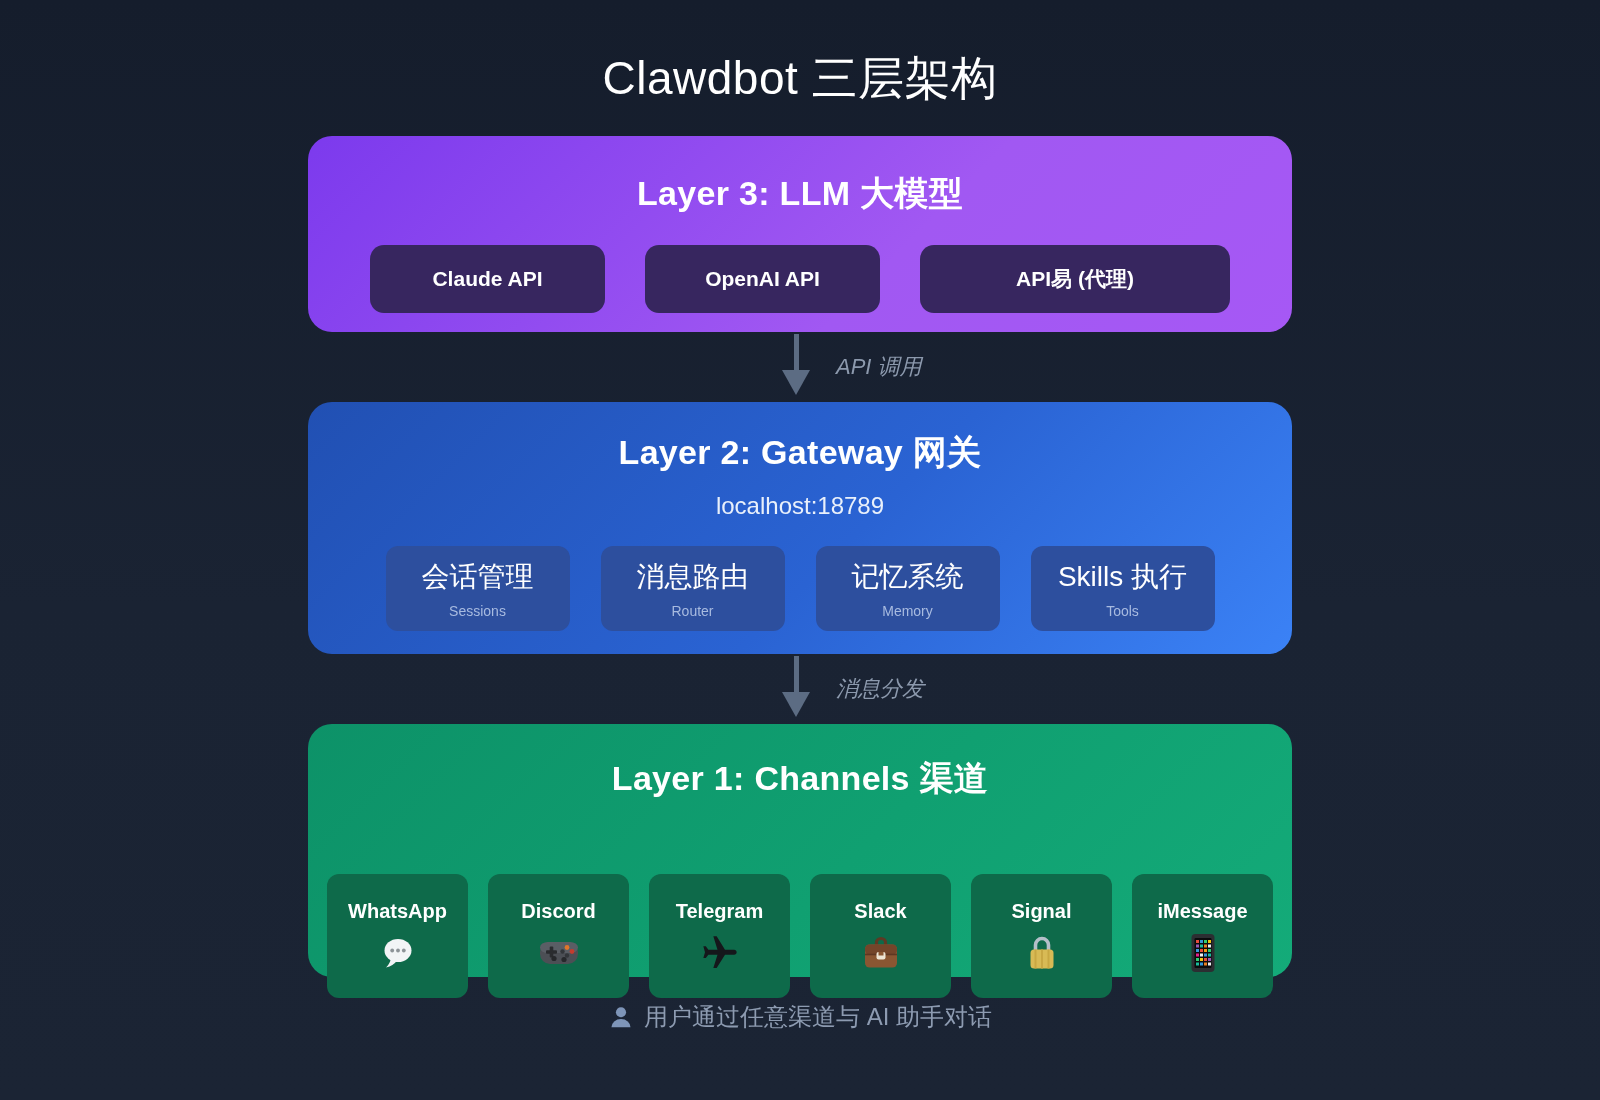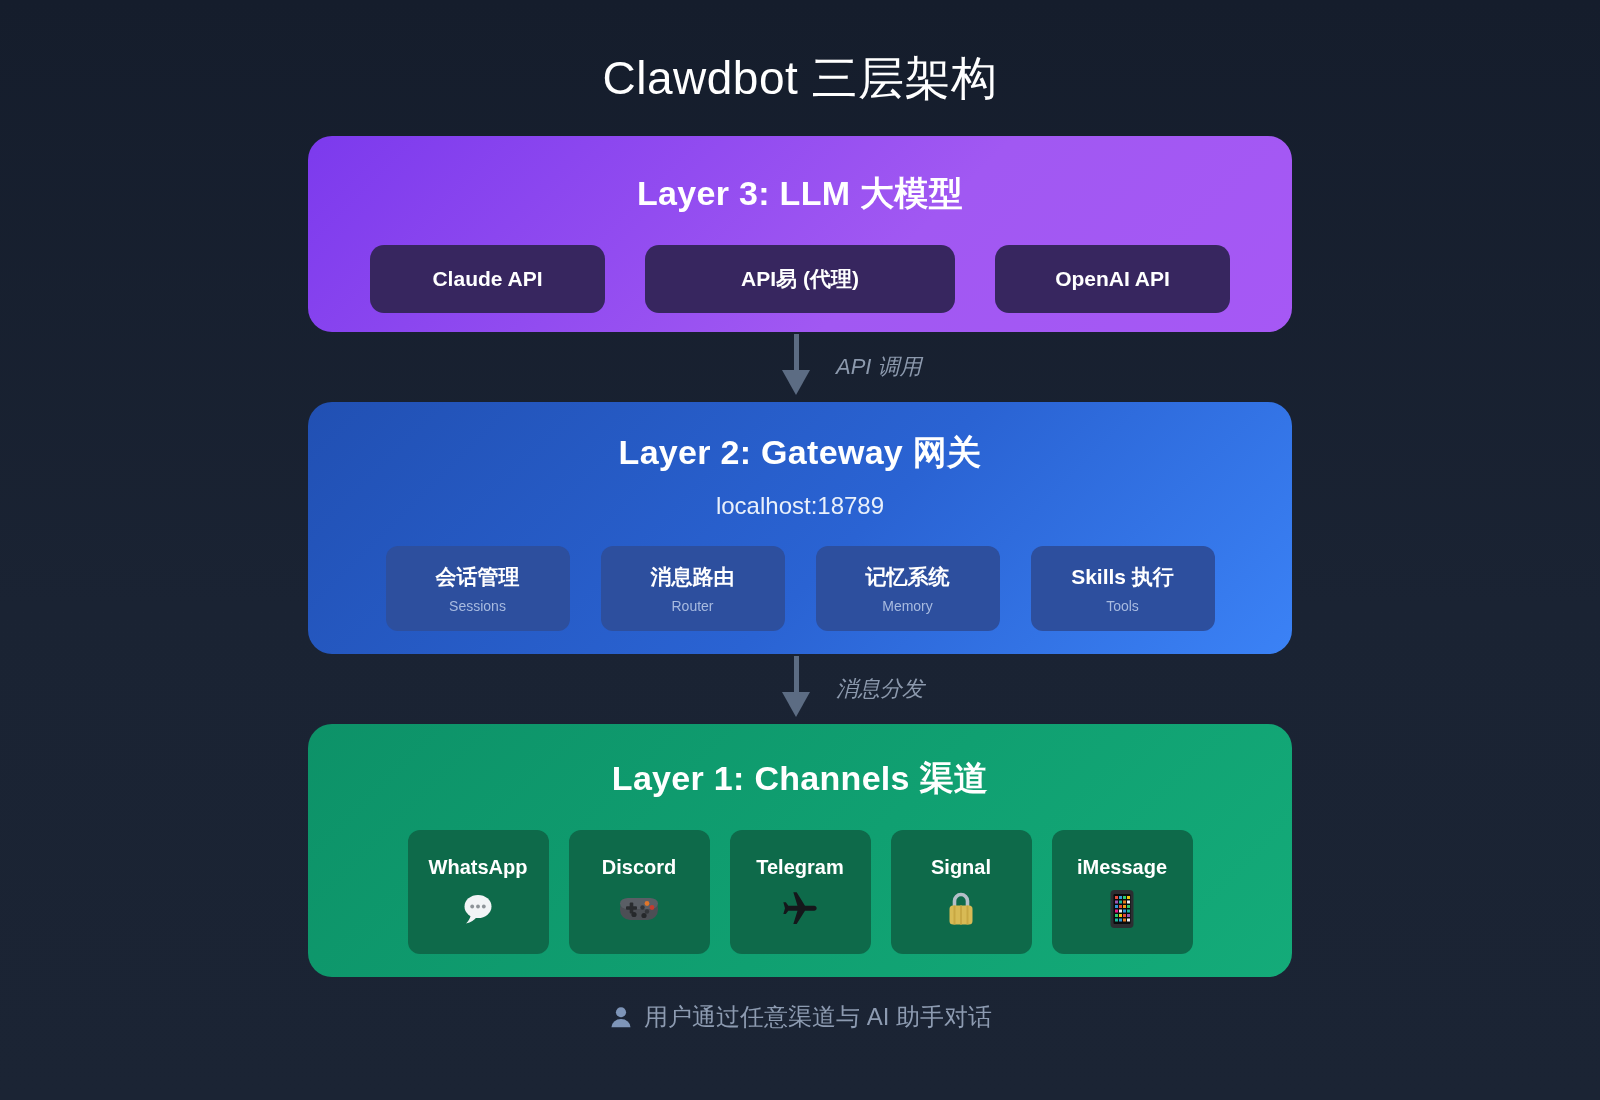--- a/index.html
+++ b/index.html
@@ -53,32 +53,32 @@
   .layer2{
     height:252px;padding-top:28px;
     background:linear-gradient(135deg,#2150b3 0%,#2a63d3 55%,#3b82f6 100%);
   }
   .layer2 .subtitle{color:#e9f0fb;font-size:24px;margin-top:16px;}
   .layer2 .chip-row{display:flex;justify-content:center;gap:31px;margin-top:26px;}
   .chip-blue{
     background:#2d4f9e;border-radius:12px;width:184px;height:85px;
     display:flex;flex-direction:column;align-items:center;justify-content:center;gap:7px;
   }
-  .chip-blue .chip-title{color:#ffffff;font-size:21px;font-weight:bold;}
+  .chip-blue .chip-title{color:#ffffff;font-size:28px;font-weight:normal;}
   .chip-blue .chip-sub{color:#a8bbe0;font-size:14px;}
 
   
   .layer1{
     height:253px;padding-top:32px;
     background:linear-gradient(135deg,#0d9268 0%,#10a071 55%,#14ab79 100%);
   }
   .layer1 .chip-row{display:flex;justify-content:center;gap:20px;margin-top:28px;}
   .chip-green{
     background:#0e6a4a;border-radius:12px;width:141px;height:124px;
-    display:flex;flex-direction:column;align-items:center;justify-content:center;gap:10px;
+    display:flex;flex-direction:column;align-items:center;justify-content:center;gap:10px;margin-top:44px;
   }
   .chip-green .chip-title{color:#ffffff;font-size:20px;font-weight:bold;}
   .chip-green .icon{height:40px;display:flex;align-items:center;justify-content:center;}
 
   
   .footer{
     margin-top:24px;display:flex;align-items:center;justify-content:center;gap:10px;
     color:#8d9bb1;font-size:24px;
   }
 </style>
@@ -86,22 +86,22 @@
 <body>
 
 <div class="stage">
 
   <h1 class="page-title">Clawdbot 三层架构</h1>
 
   <div class="card layer3">
     <div class="card-title">Layer 3: LLM 大模型</div>
     <div class="chip-row">
       <div class="chip-purple chip-w-235">Claude API</div>
+      <div class="chip-purple chip-w-235">OpenAI API</div>
       <div class="chip-purple chip-w-310">API易 (代理)</div>
-      <div class="chip-purple chip-w-235">OpenAI API</div>
     </div>
   </div>
 
   <div class="connector">
     <div class="arrow">
       <div class="stem"></div>
         <div class="head"></div>
     </div>
     <div class="conn-label">API 调用</div>
   </div>
@@ -174,20 +174,33 @@
 
       <div class="chip-green">
         <div class="chip-title">Telegram</div>
         <div class="icon">
           <svg width="40" height="40" viewBox="0 0 24 24">
             <path transform="rotate(90 12 12)" d="M21 16v-2l-8-5V3.5C13 2.67 12.33 2 11.5 2S10 2.67 10 3.5V9l-8 5v2l8-2.5V19l-2 1.5V22l3.5-1 3.5 1v-1.5L13 19v-5.5L21 16z" fill="#15171b"></path>
           </svg>
         </div>
       </div>
 
+      <div class="chip-green">
+        <div class="chip-title">Slack</div>
+        <div class="icon">
+          <svg width="38" height="34" viewBox="0 0 38 34">
+            <path d="M14.5 9 V6.5 a4.5 4 0 0 1 9 0 V9" fill="none" stroke="#5d3a24" stroke-width="3.2"></path>
+            <rect x="3" y="8.5" width="32" height="23" rx="4.5" fill="#8a5632"></rect>
+            <rect x="3" y="8.5" width="32" height="10" rx="4.5" fill="#74452a"></rect>
+            <path d="M3 18.5 h32" stroke="#5f3722" stroke-width="1.6"></path>
+            <rect x="14.5" y="16" width="9" height="7.5" rx="2" fill="#ede4d4"></rect>
+            <rect x="16.5" y="16" width="5" height="3.5" fill="#8a5632"></rect>
+          </svg>
+        </div>
+      </div>
 
       <div class="chip-green">
         <div class="chip-title">Signal</div>
         <div class="icon">
           <svg width="32" height="37" viewBox="0 0 32 37">
             <path d="M9.5 17 v-6 a6.5 6.5 0 0 1 13 0 v6" fill="none" stroke="#b4bfc8" stroke-width="3.6"></path>
             <rect x="4.5" y="15.5" width="23" height="19" rx="3.5" fill="#d8ba55"></rect>
             <rect x="8.5" y="15.5" width="2" height="19" fill="#c8a743"></rect>
             <rect x="15" y="15.5" width="2" height="19" fill="#c8a743"></rect>
             <rect x="21.5" y="15.5" width="2" height="19" fill="#c8a743"></rect>

